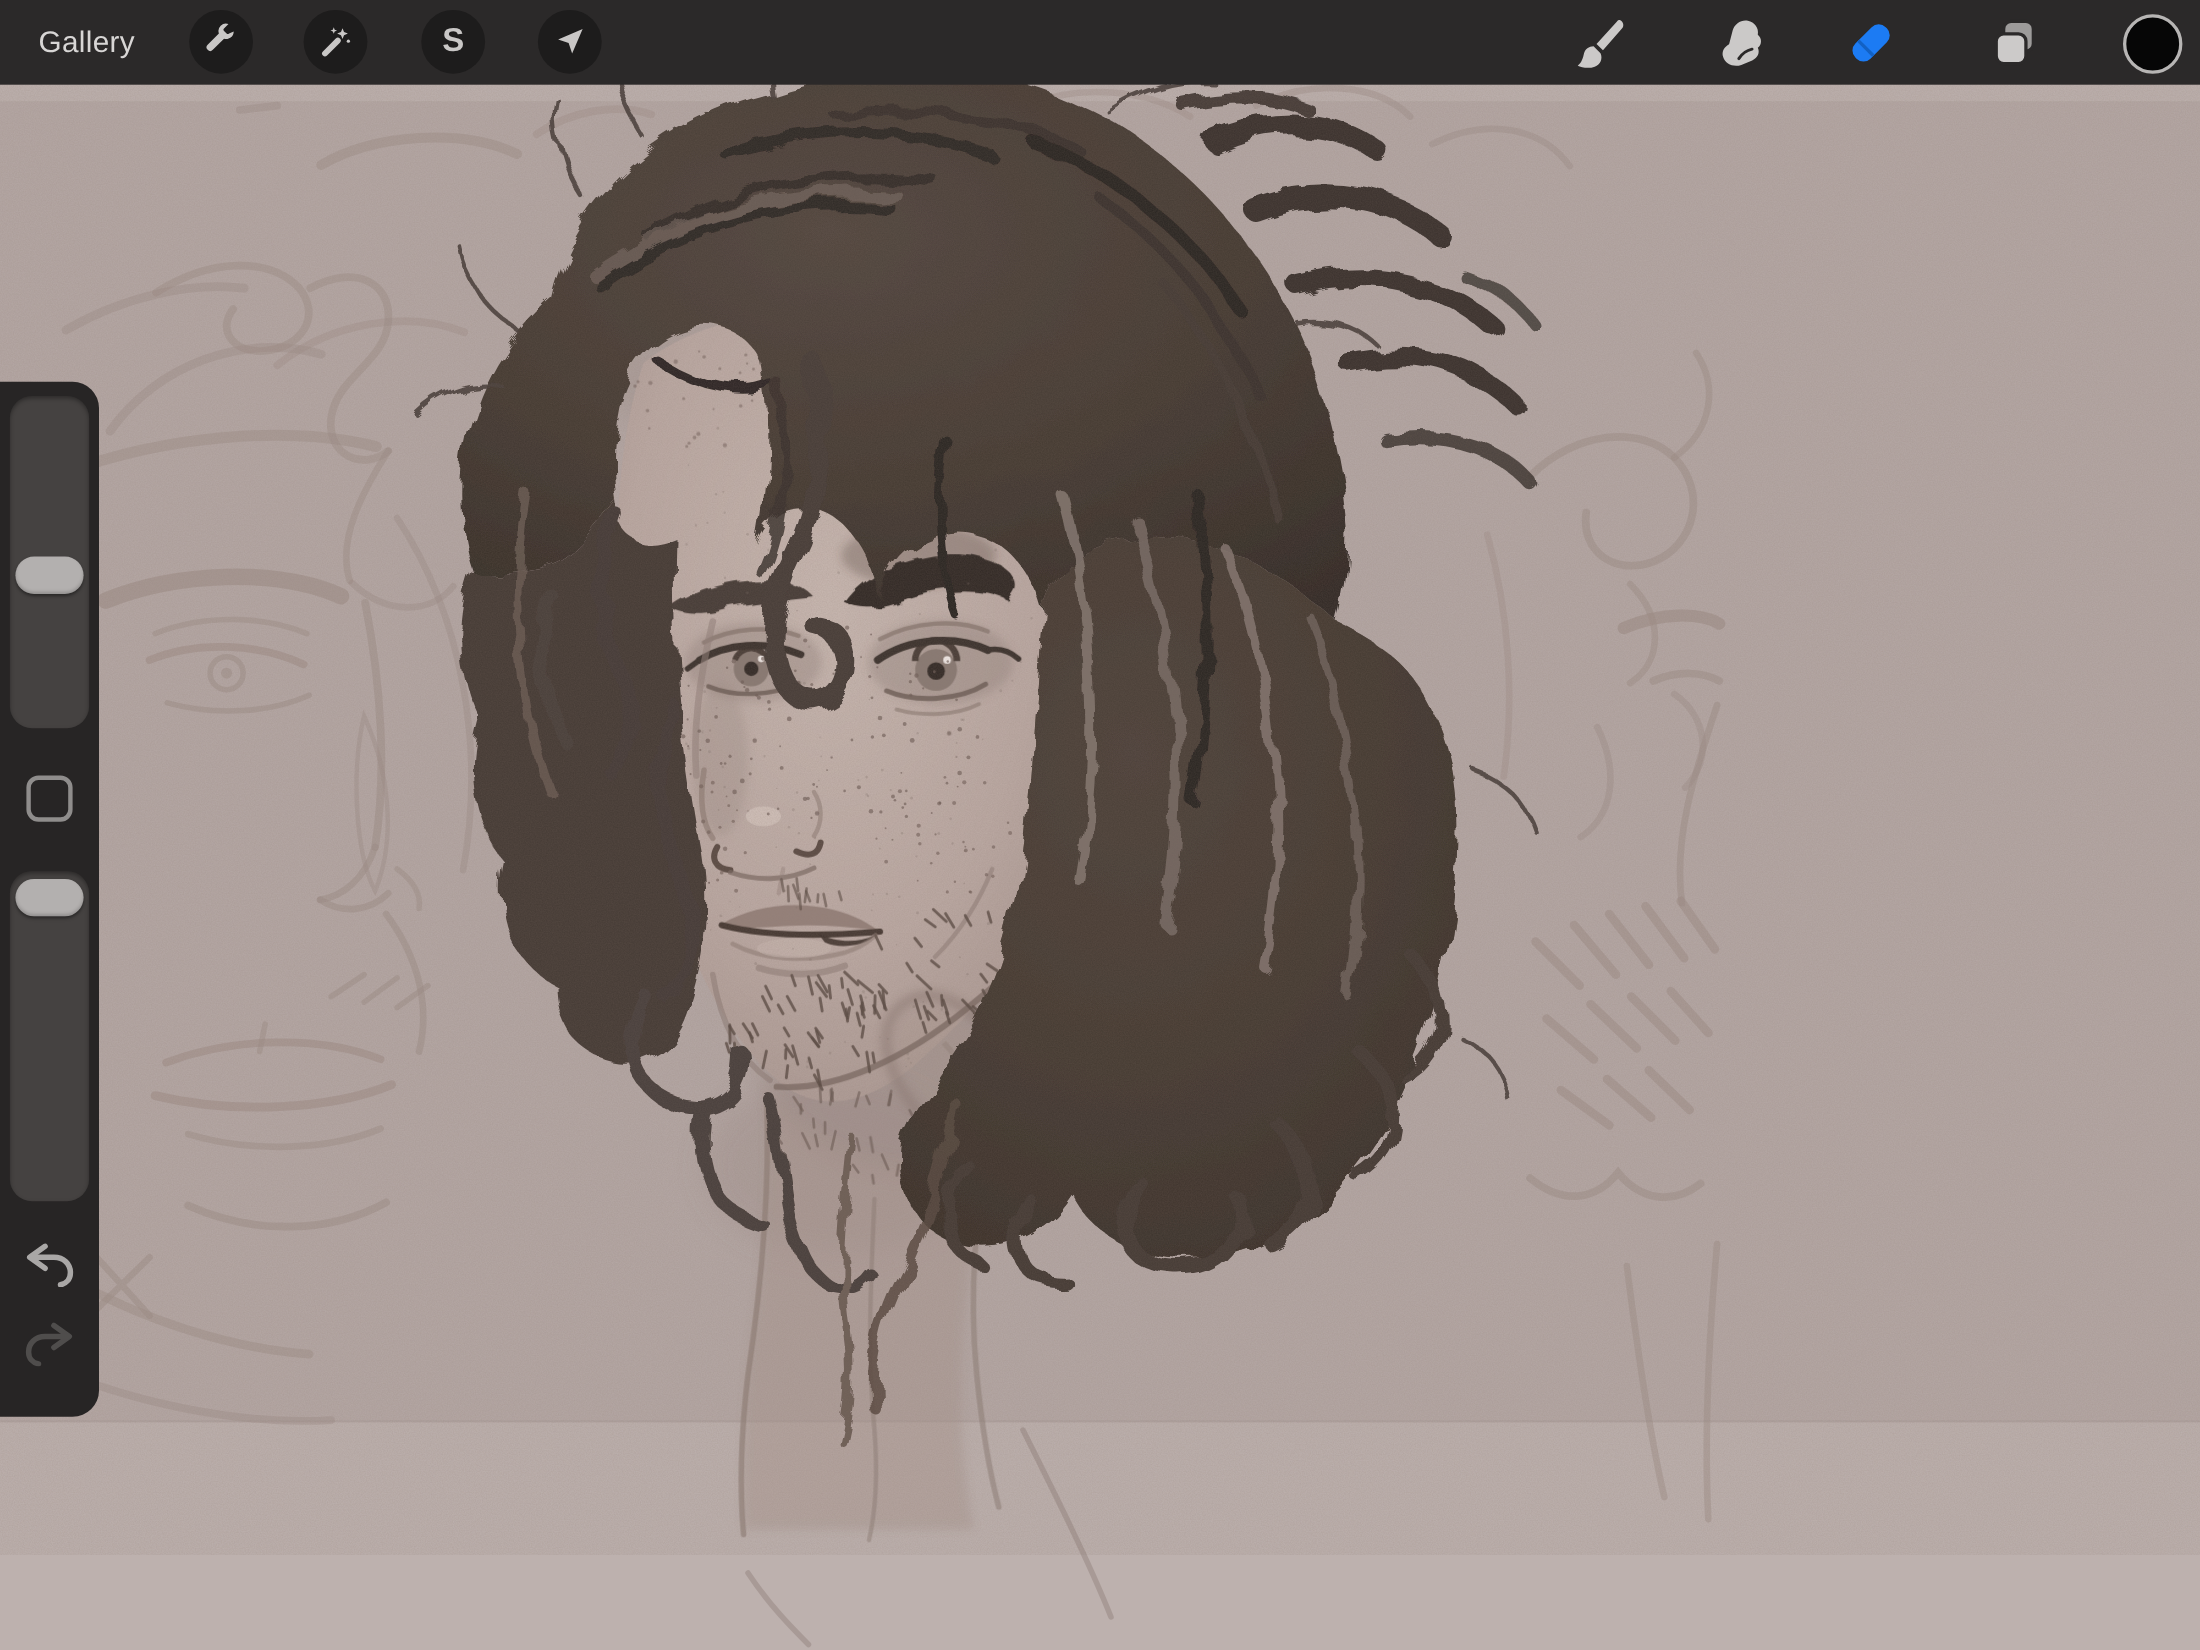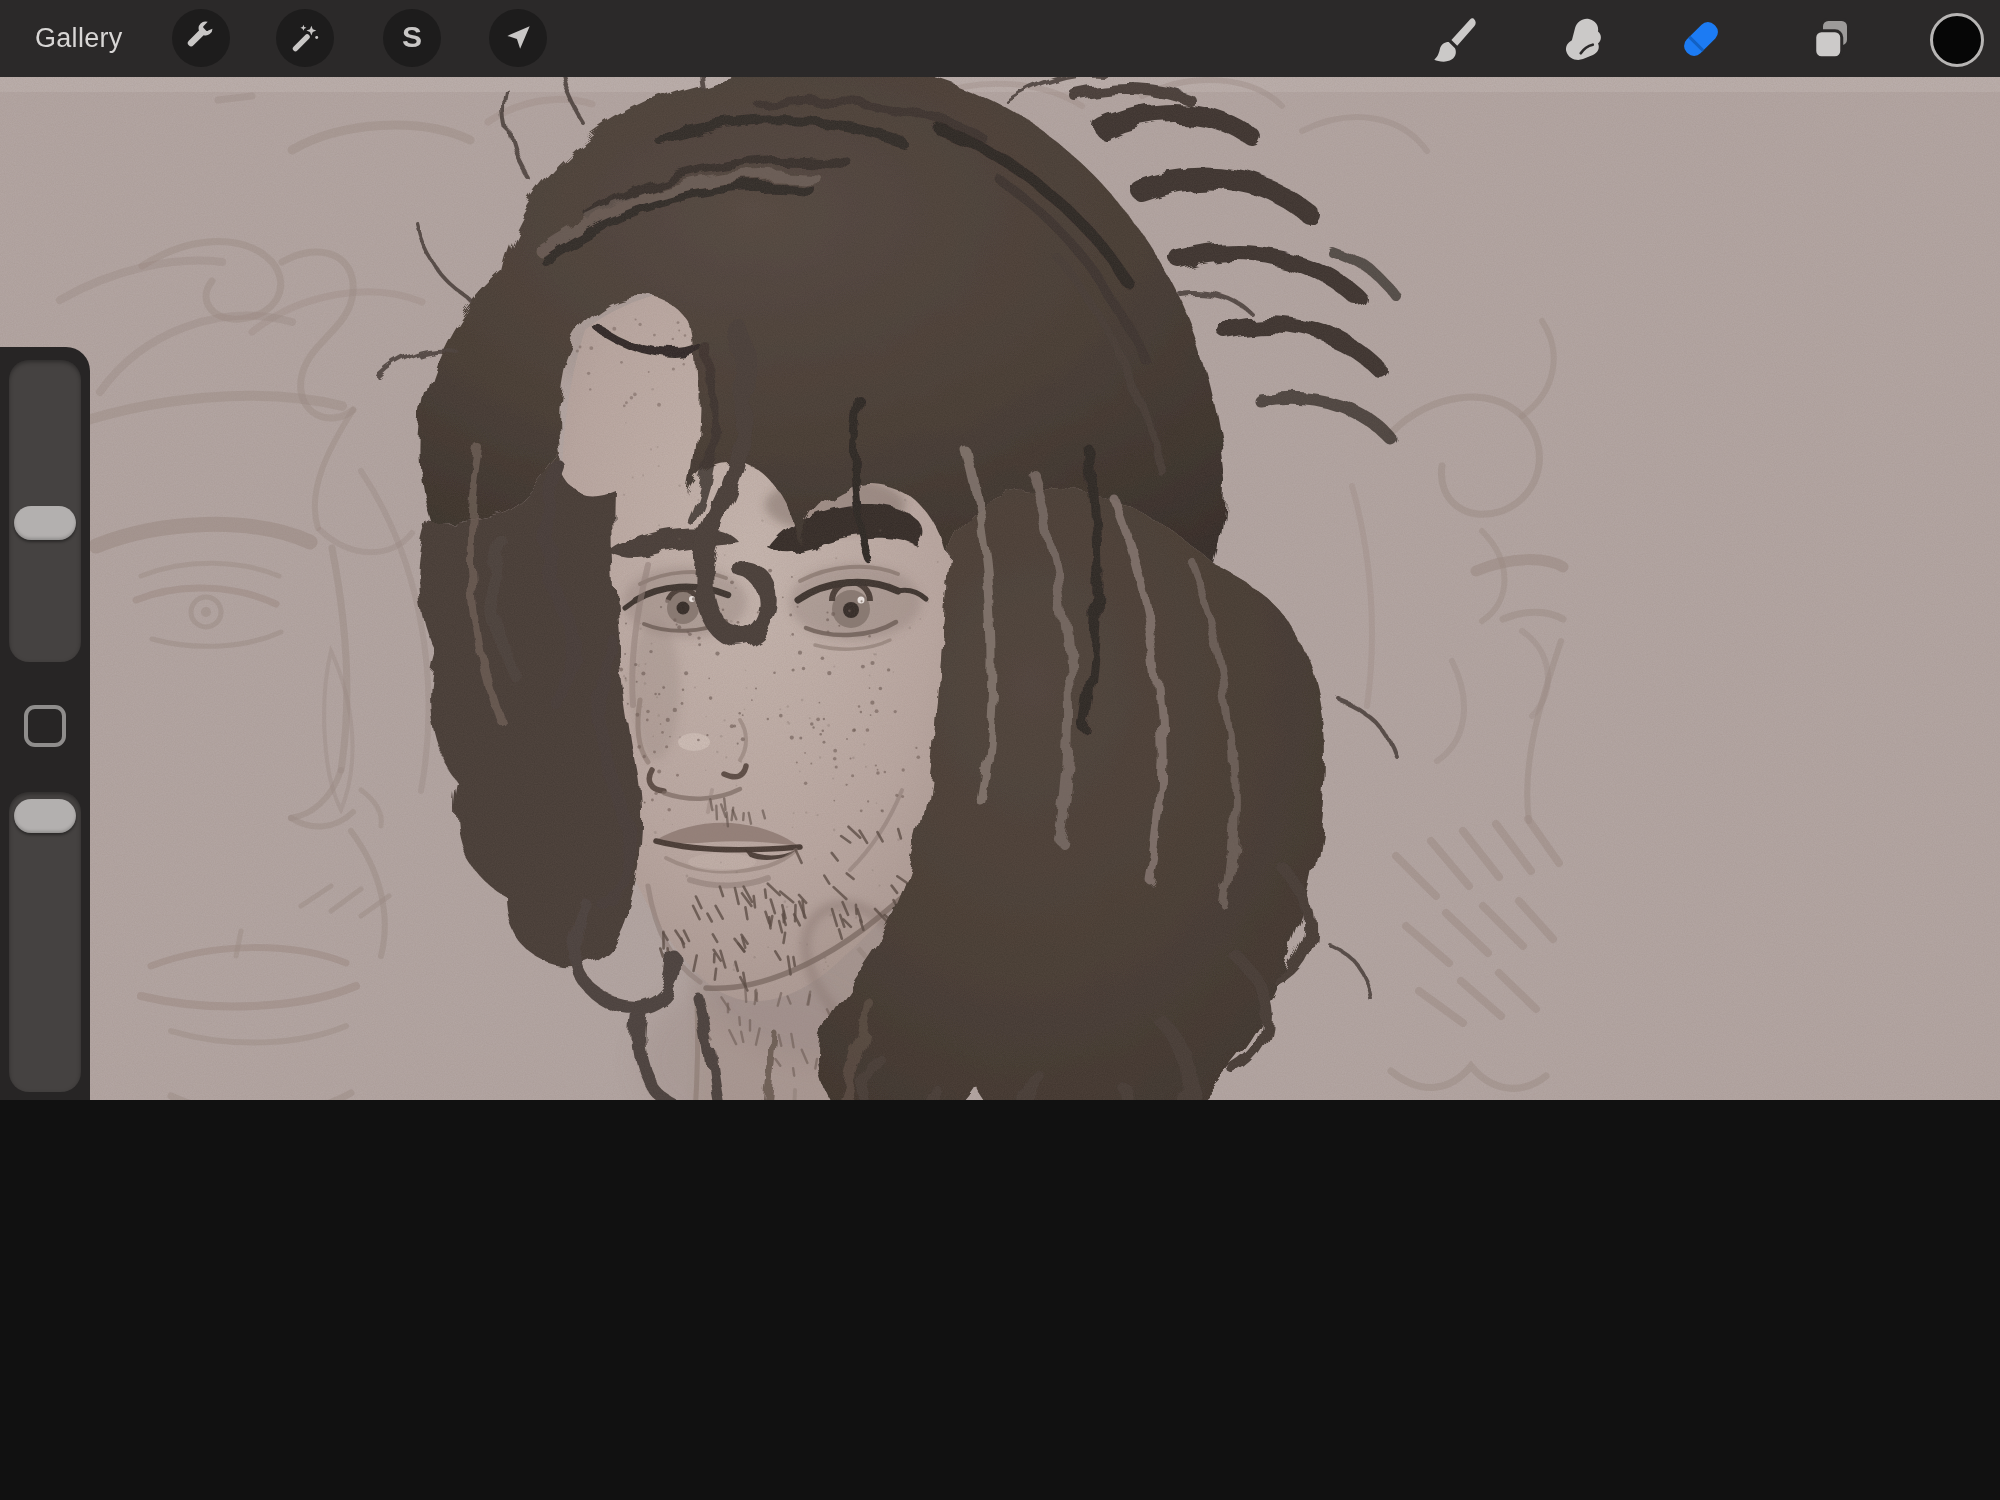--- a/index.html
+++ b/index.html
@@ -1,16 +1,16 @@
 <!DOCTYPE html>
 <html><head>
 <meta charset="utf-8">
 <style>
   html,body{margin:0;padding:0;background:#111;}
-  #app{position:relative;width:2000px;height:1100px;overflow:hidden;
+  #app{position:relative;width:2000px;height:1500px;overflow:hidden;
        background:#bdb1ae;font-family:"Liberation Sans",sans-serif;
        -webkit-font-smoothing:antialiased;}
   
   #art{position:absolute;left:0;top:0;width:2000px;height:1500px;display:block;}
   
   .topbar{position:absolute;left:0;top:0;width:2000px;height:77px;background:#2b2929;z-index:20;}
   .gallery{position:absolute;left:35px;top:0;height:77px;display:flex;align-items:center;
            color:#d8d6d5;font-size:27px;font-weight:500;letter-spacing:.3px;cursor:default;}
   .circbtn{position:absolute;top:9px;width:58px;height:58px;border-radius:50%;
            background:#1d1c1c;display:flex;align-items:center;justify-content:center;}

